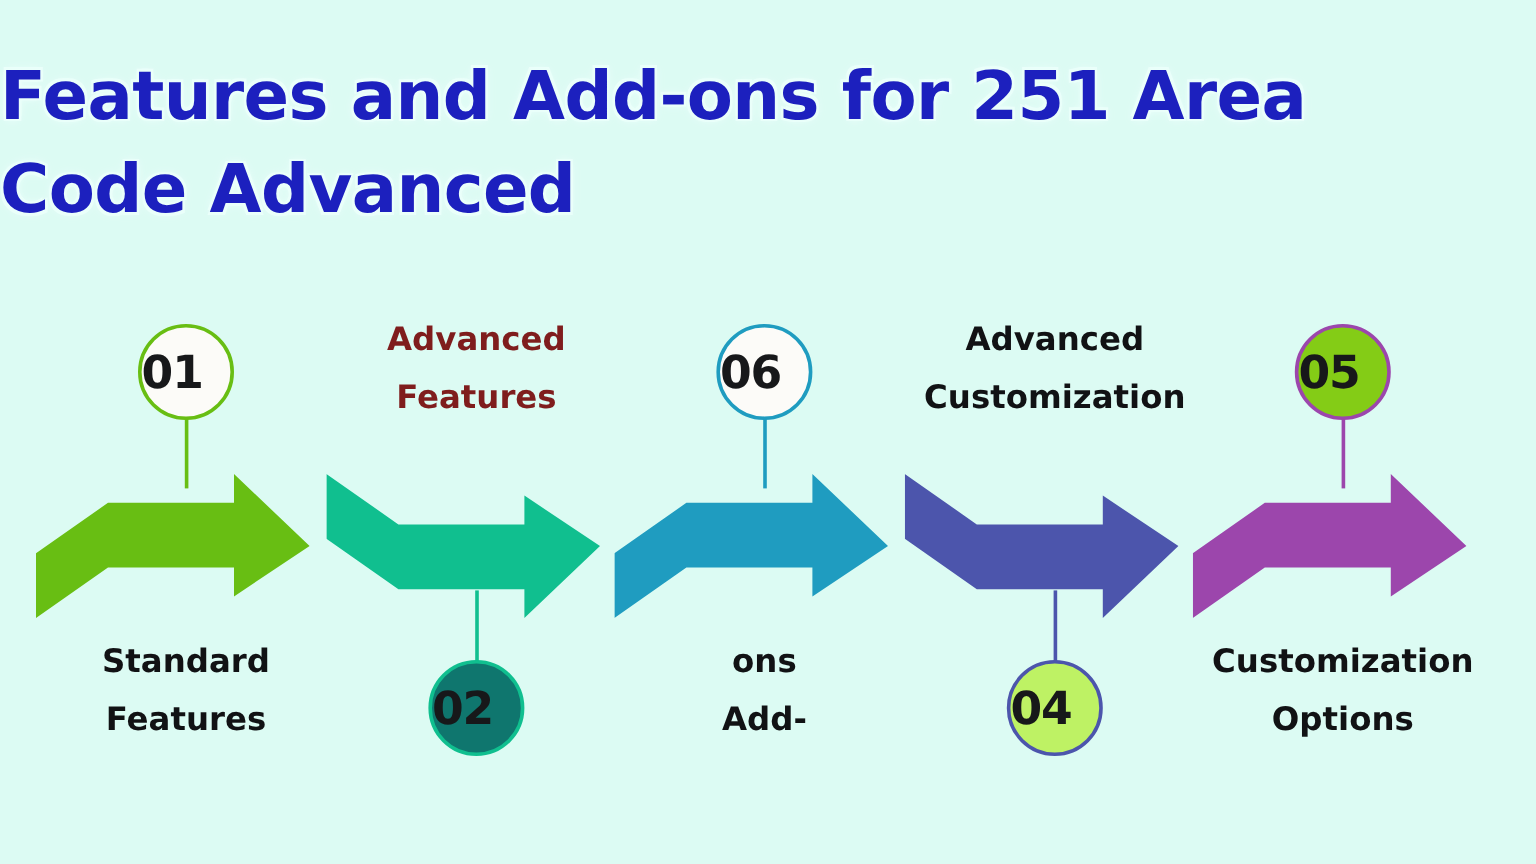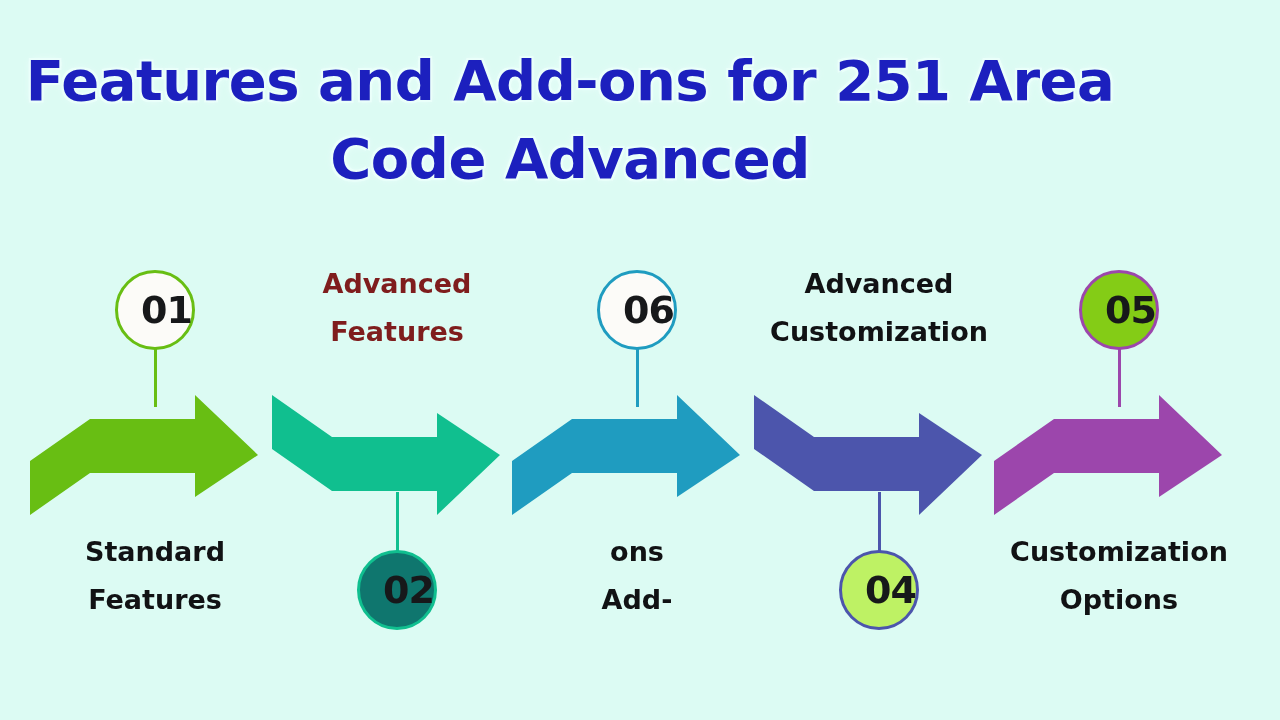--- a/index.html
+++ b/index.html
@@ -19,21 +19,20 @@
     height: 720px;
     background: #DCFBF3;
   }
 
   
   .title-block {
     position: absolute;
     left: 0;
     top: 42px;
     width: 1140px;
-    text-align: center;
   }
   .title-line {
     font-family: "DejaVu Sans", sans-serif;
     font-weight: 700;
     font-size: 56px;
     line-height: 78px;
     letter-spacing: -0.5px;
     color: #1C20BE;
     text-shadow:
        0 0  2px #EAFFFA,
@@ -87,21 +86,21 @@
     left: 50%;
     margin-left: -40px;
     width: 74px;
     height: 74px;
     border-radius: 50%;
     background: #FCFBF8;
     border: 3px solid #888;
     box-sizing: content-box;
     display: flex;
     align-items: center;
-    justify-content: flex-end;
+    justify-content: flex-start;
   }
   .badge.up   { top: 30px; }
   .badge.down { top: 310px; }
   .badge-num {
     font-family: "DejaVu Sans", sans-serif;
     font-weight: 700;
     font-size: 38px;
     line-height: 38px;
     color: #17181A;
     letter-spacing: -1px;

